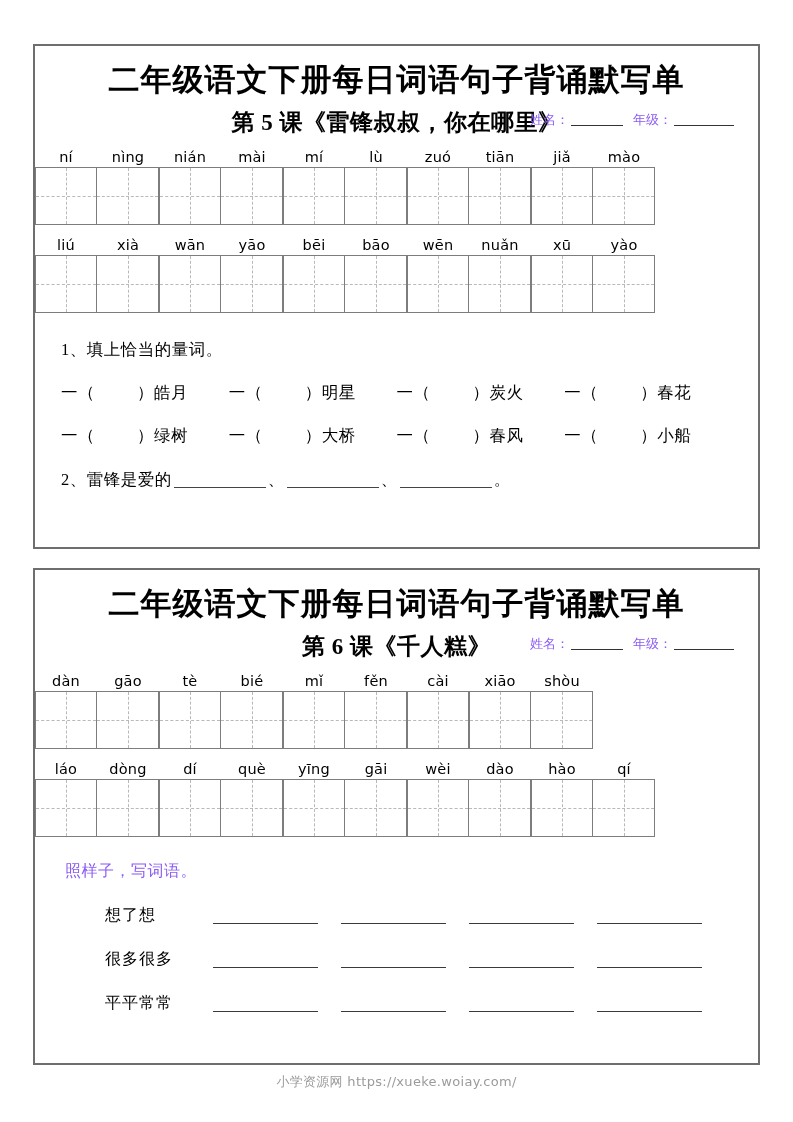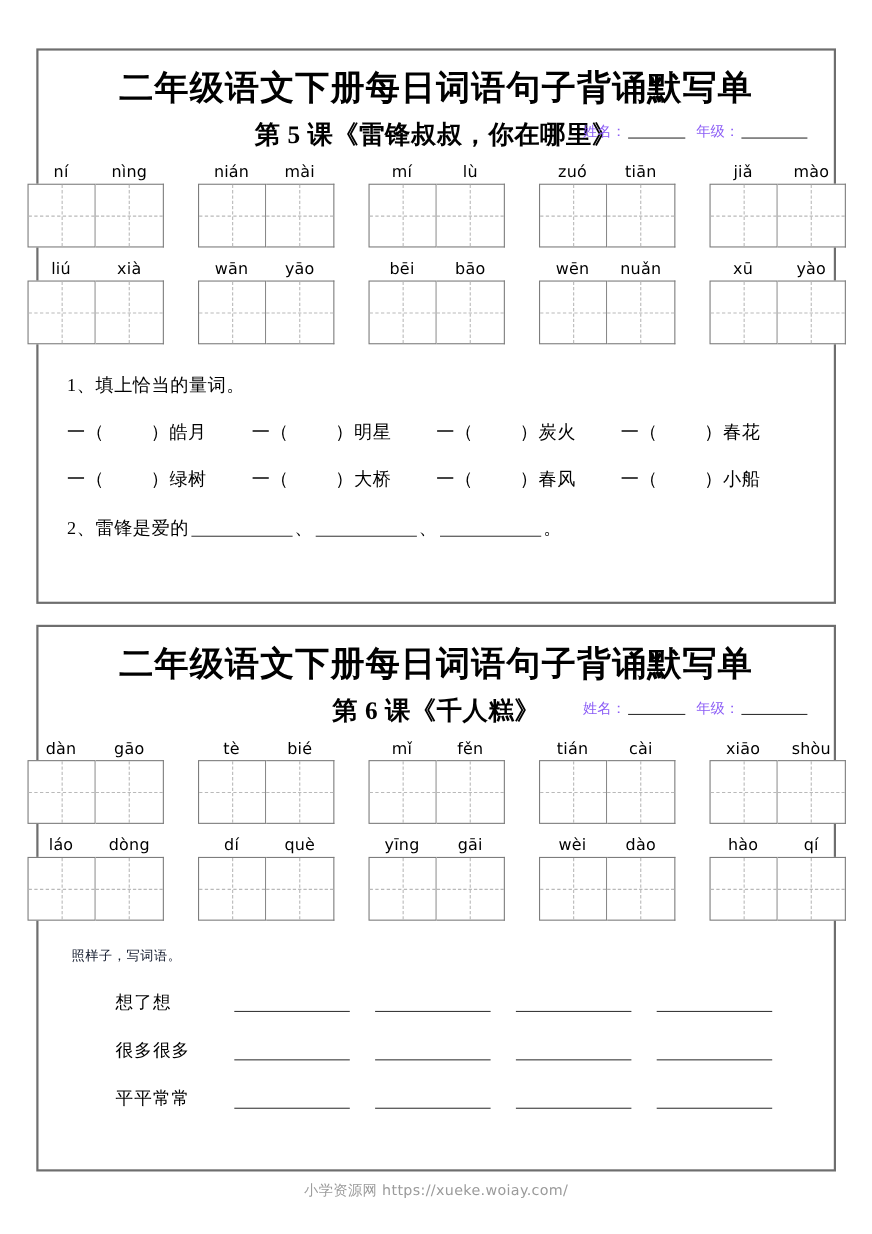--- a/index.html
+++ b/index.html
@@ -76,22 +76,20 @@
     border-bottom: 1.5px solid #333;
     margin: 0 10px 0 2px;
     height: 13px;
     vertical-align: -2px;
   }
   .meta .blank-line.wide { width: 60px; margin-right: 0; }
 
   
   .grid-row {
     display: flex;
-    justify-content: center;
-    gap: 31px;
     margin-top: 10px;
   }
   .word-group { display: flex; }
   .char-cell-wrap {
     display: flex;
     flex-direction: column;
     align-items: center;
   }
   .pinyin {
     font-family: "DejaVu Sans", sans-serif;
@@ -170,23 +168,23 @@
     vertical-align: -3px;
     margin: 0 2px;
   }
 
   
   .pattern-block {
     padding: 0 26px 0 30px;
     margin-top: 24px;
   }
   .pattern-title {
-    font-size: 12px;
+    font-size: 16px;
     letter-spacing: 0.5px;
-    color: #0f172a;
+    color: #8b5cf6;
   }
   .pattern-row {
     display: flex;
     align-items: flex-end;
     margin-top: 23px;
   }
   .pattern-label {
     width: 108px;
     font-size: 16px;
     letter-spacing: 1px;
@@ -392,24 +390,20 @@
             <div class="pinyin">mǐ</div>
             <div class="tianzi"></div>
           </div>
           <div class="char-cell-wrap">
             <div class="pinyin">fěn</div>
             <div class="tianzi"></div>
           </div>
         </div>
         <div class="word-group">
           <div class="char-cell-wrap">
-            <div class="pinyin">tián</div>
-            <div class="tianzi"></div>
-          </div>
-          <div class="char-cell-wrap">
             <div class="pinyin">cài</div>
             <div class="tianzi"></div>
           </div>
         </div>
         <div class="word-group">
           <div class="char-cell-wrap">
             <div class="pinyin">xiāo</div>
             <div class="tianzi"></div>
           </div>
           <div class="char-cell-wrap">

